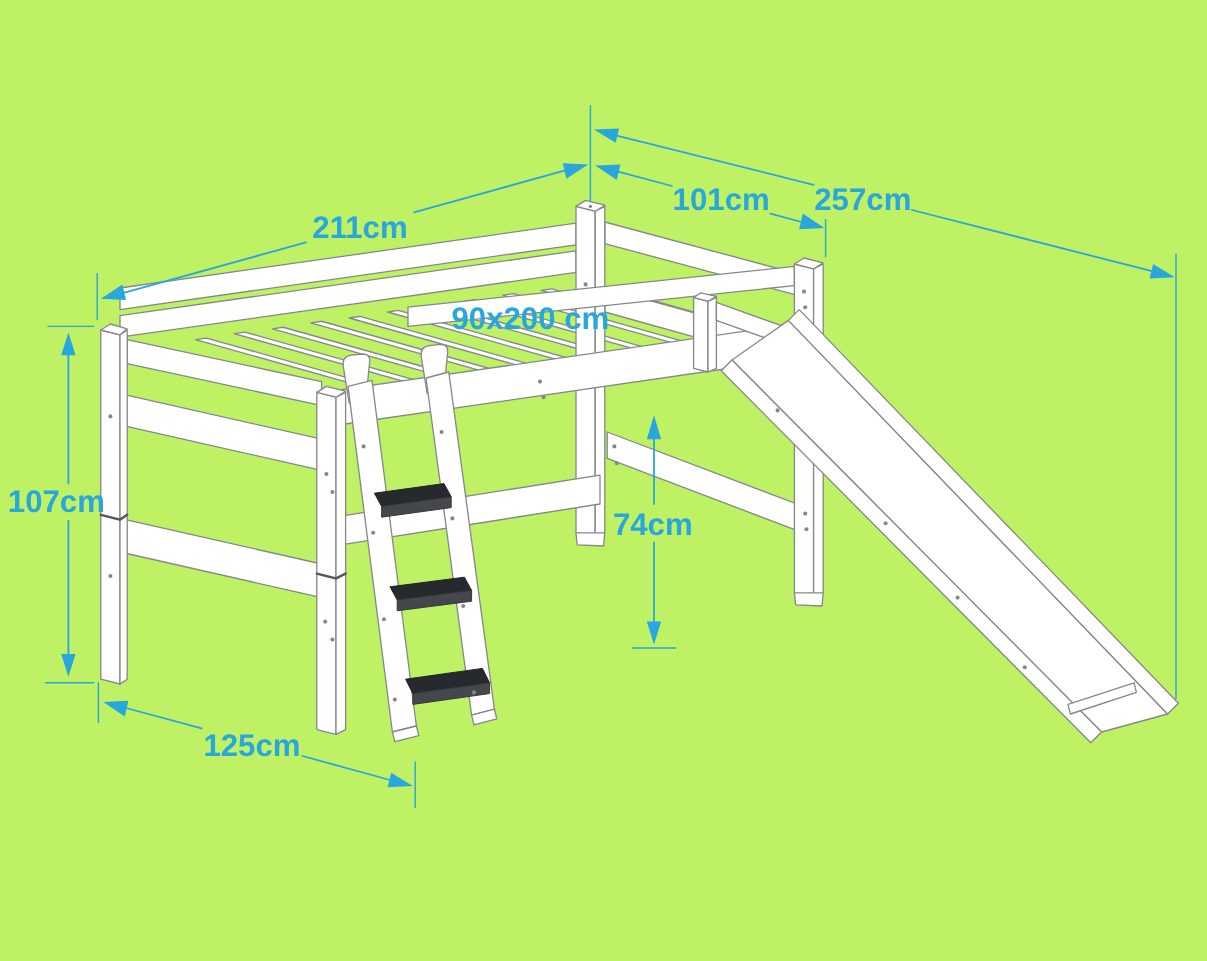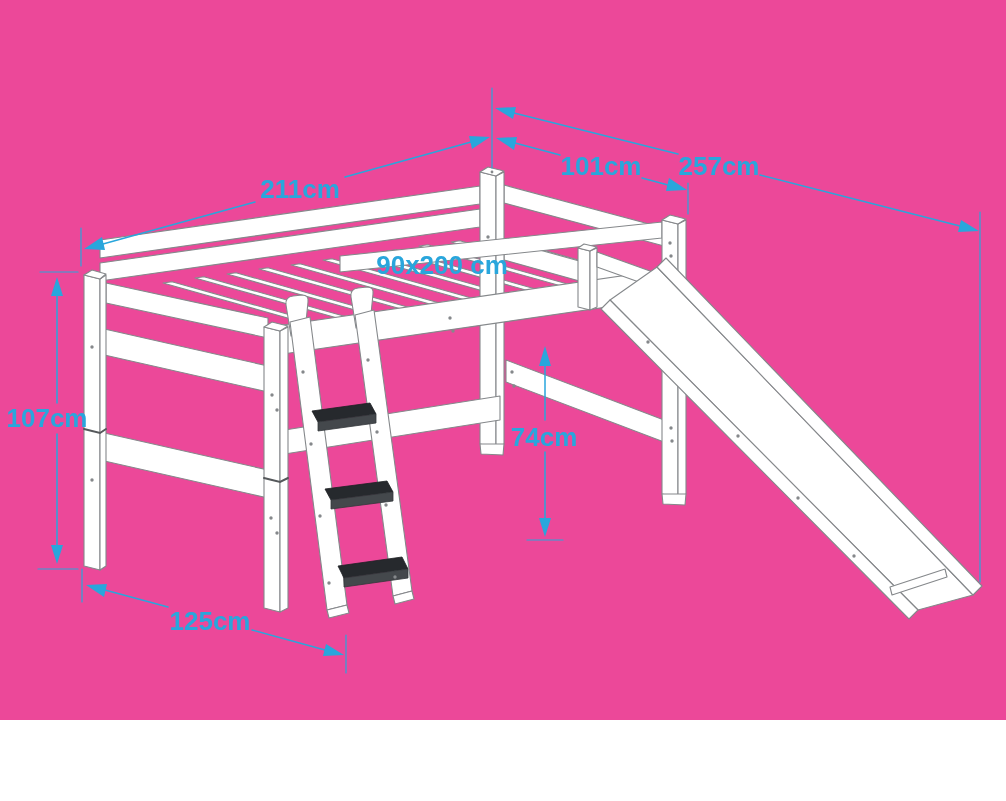--- a/index.html
+++ b/index.html
@@ -1,16 +1,16 @@
 <!DOCTYPE html>
 <html><head>
 <meta charset="utf-8">
 <style>
   html,body{margin:0;padding:0;background:#ffffff;}
-  .canvas{position:relative;width:1006px;height:720px;background:#ec4899;overflow:hidden;
+  .canvas{position:relative;width:1006px;height:801px;background:#bef264;overflow:hidden;
           font-family:"Liberation Sans",sans-serif;}
   svg{display:block}
   .wood{fill:#ffffff;stroke:#85888b;stroke-width:1.1;stroke-linejoin:round;}
   .joint{fill:none;stroke:#55585b;stroke-width:2;stroke-linecap:round;}
   .bolt{fill:#85888b;stroke:none;}
   .step-top{fill:#26292d;stroke:#1d2023;stroke-width:.8;}
   .step-front{fill:#44484c;stroke:#33373b;stroke-width:.8;}
   .dim-line{fill:none;stroke:#29a6dc;stroke-width:1.5;stroke-linecap:round;}
   .dim-ext{fill:none;stroke:#29a6dc;stroke-width:1.2;stroke-linecap:round;}
   .dim-arrow{fill:#29a6dc;stroke:none;}

